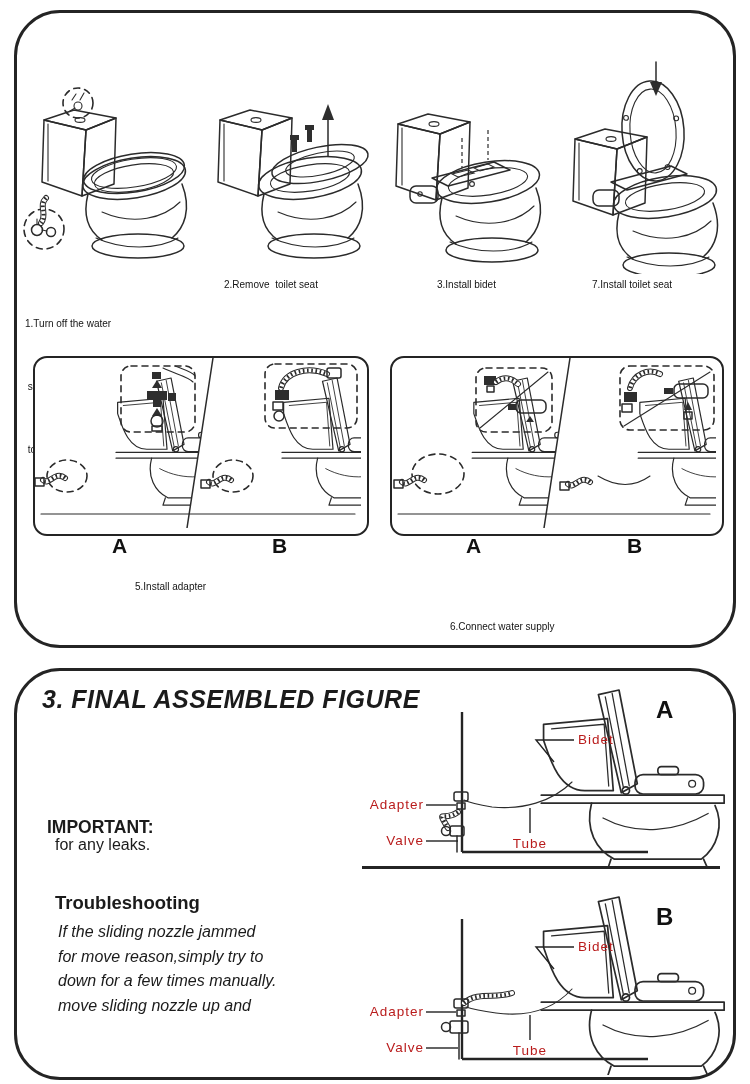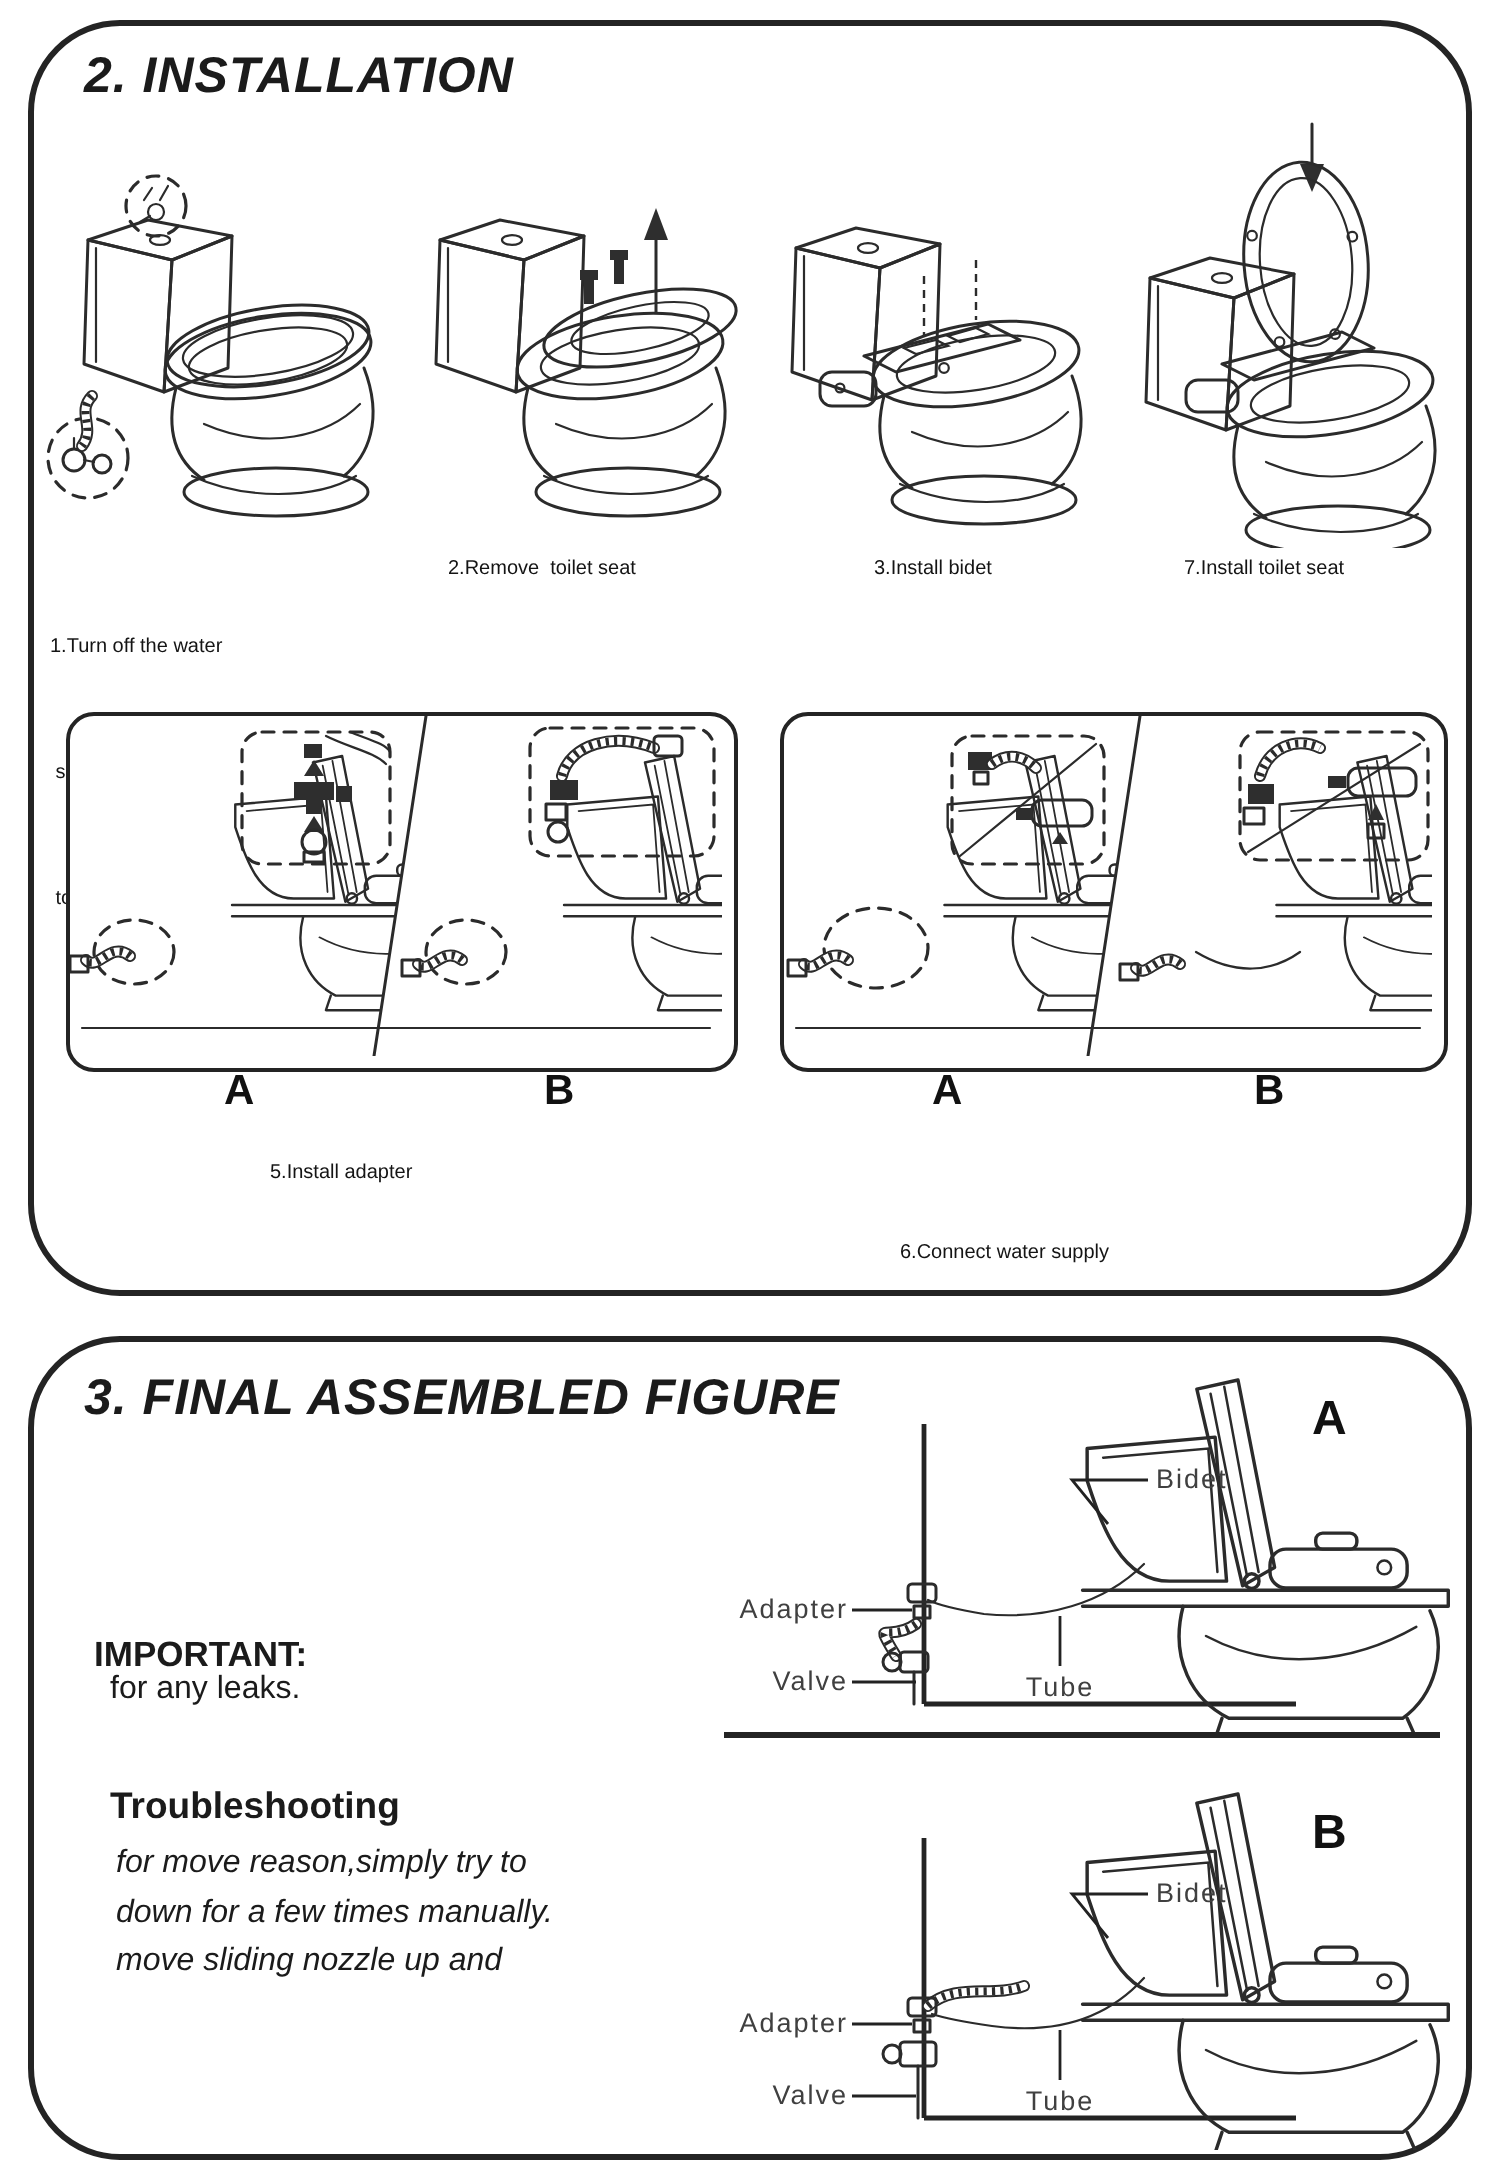--- a/index.html
+++ b/index.html
@@ -10,21 +10,21 @@
   #panel-final{left:14px;top:668px;width:716px;height:406px;}
   .abs{position:absolute;}
   .sec-title{font-style:italic;font-weight:bold;font-size:25px;letter-spacing:.5px;white-space:nowrap;}
   .cap{font-size:10px;line-height:21px;white-space:pre;color:#141414;}
   .ab{font-weight:bold;font-size:21px;color:#111;}
   .ab-big{font-weight:bold;font-size:24px;color:#111;}
   .imp-head{font-weight:bold;font-size:17.5px;}
   .body-line{font-size:16px;line-height:23px;white-space:pre;}
   .ts-head{font-weight:bold;font-size:18.5px;}
   .ts-line{font-style:italic;font-size:16px;line-height:24.5px;white-space:pre;}
-  .partlbl{font-size:13.5px;letter-spacing:1px;white-space:nowrap;color:#404040;}
+  .partlbl{font-size:13.5px;letter-spacing:1px;white-space:nowrap;color:#b91c1c;}
   .sep{position:absolute;background:#242424;height:3px;}
   .duo{position:absolute;border:2.5px solid #242424;border-radius:14px;background:#fff;}
   svg{display:block;}
   svg .ln{fill:none;stroke:#2b2b2b;stroke-width:1.5;stroke-linecap:round;stroke-linejoin:round;}
   svg .thin{fill:none;stroke:#2b2b2b;stroke-width:1.1;stroke-linecap:round;}
   svg .thick{fill:none;stroke:#242424;stroke-width:2.4;}
   svg .dash{fill:none;stroke:#2b2b2b;stroke-width:1.6;stroke-dasharray:6 5;stroke-linecap:round;}
   svg .dashf{fill:none;stroke:#2b2b2b;stroke-width:1.2;stroke-dasharray:4 3;}
   svg .fillk{fill:#2e2e2e;stroke:none;}
   svg .braid1{fill:none;stroke:#2b2b2b;stroke-width:6;stroke-linecap:round;}
@@ -71,21 +71,20 @@
       <path class="thin" d="M108,112 C138,128 172,124 200,108"></path>
       <path class="ln" d="M115,148 L112,157 L200,157 L196,148"></path>
     </symbol>
   </defs>
 </svg>
 
 <div class="page">
 
   <div class="panel" id="panel-install">
 
-    <div class="abs sec-title" style="left:25px;top:11px;">2. INSTALLATION</div>
 
     <svg class="abs" style="left:5px;top:65px;" width="175" height="190" viewBox="0 0 175 190">
       <use href="#sym-34"></use>
       <g transform="translate(112,95) rotate(-9)">
         <ellipse class="ln" rx="51" ry="19"></ellipse>
           <ellipse class="thin" rx="43" ry="14"></ellipse>
       </g>
       <g>
         <circle class="dash" cx="56" cy="25" r="15"></circle>
         <circle class="thin" cx="56" cy="28" r="4"></circle>
@@ -286,20 +285,21 @@
 
   <div class="panel" id="panel-final">
 
     <div class="abs sec-title" style="left:25px;top:14px;font-size:25px;">3. FINAL ASSEMBLED FIGURE</div>
 
     <div class="abs imp-head" style="left:30px;top:114px;margin-top:32px;">IMPORTANT:</div>
     <div class="abs body-line" style="left:38px;top:162px;">for any leaks.</div>
 
     <div class="abs ts-head" style="left:38px;top:221px;">Troubleshooting</div>
     <div class="abs" style="left:41px;top:249px;">
+      <div class="ts-line">If the sliding nozzle jammed</div>
       <div class="ts-line">for move reason,simply try to</div>
       <div class="ts-line">down for a few times manually.</div>
       <div class="ts-line">move sliding nozzle up and</div>
     </div>
 
     <div class="abs" style="left:339px;top:5px;width:378px;height:192px;">
       <svg width="378" height="192" viewBox="0 0 378 192">
         <line class="thick" x1="106" y1="36" x2="106" y2="176"></line>
         <line class="thick" x1="106" y1="176" x2="292" y2="176"></line>
         <use href="#sym-side" x="66" y="14"></use>

